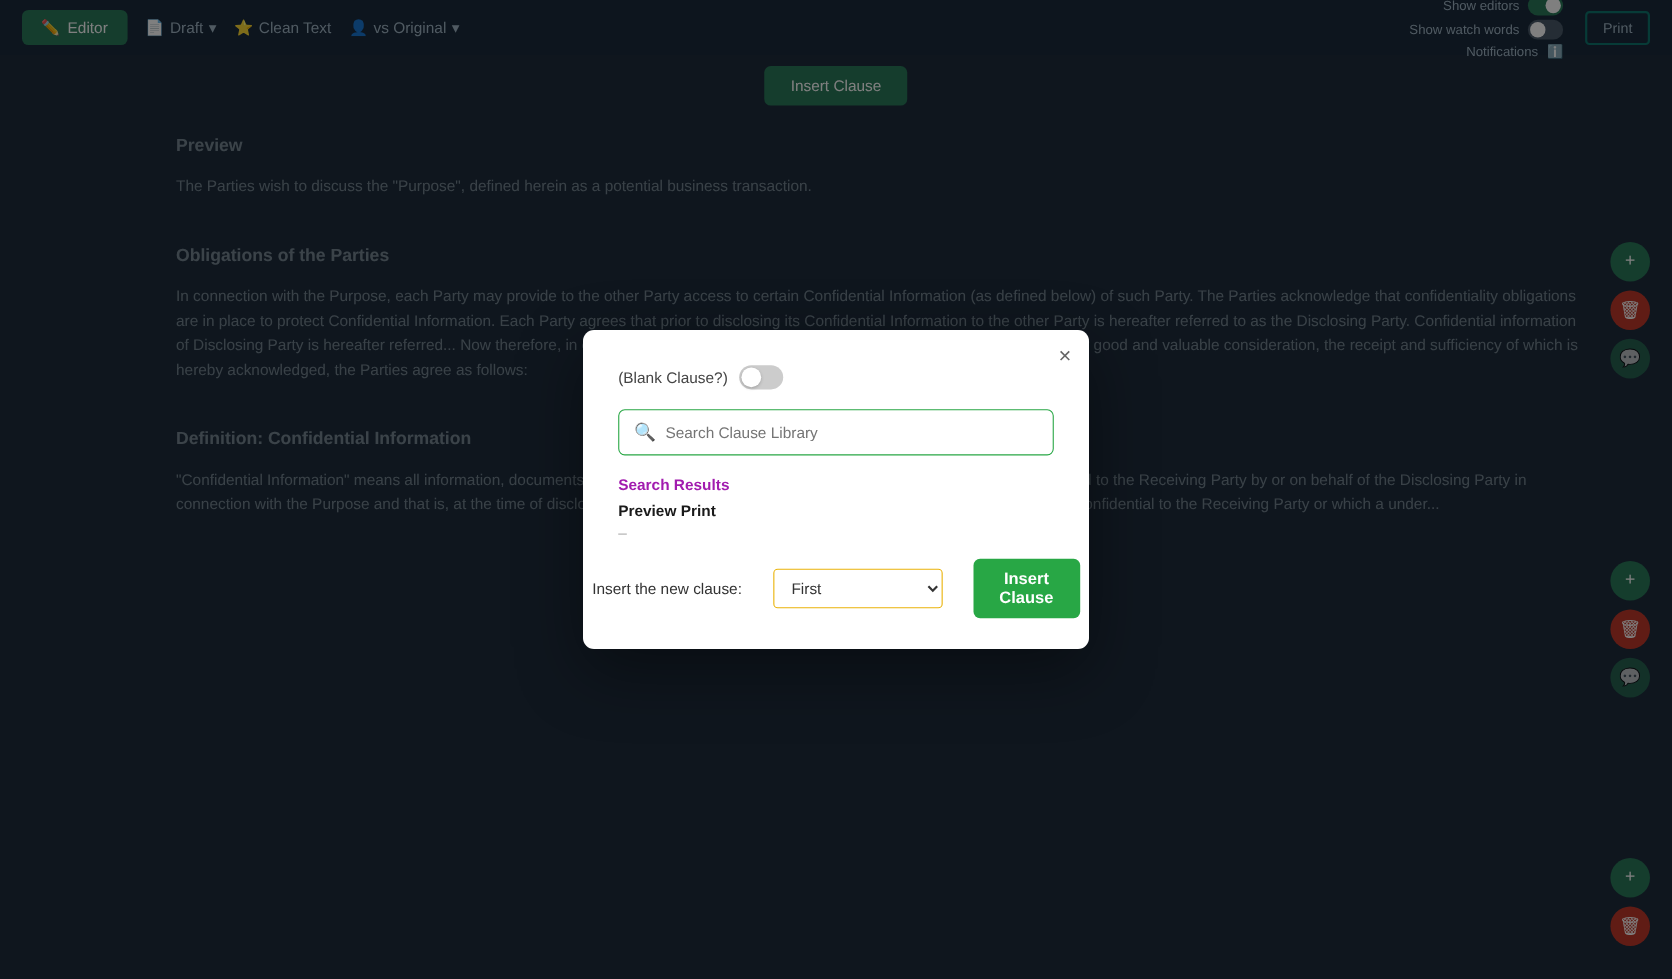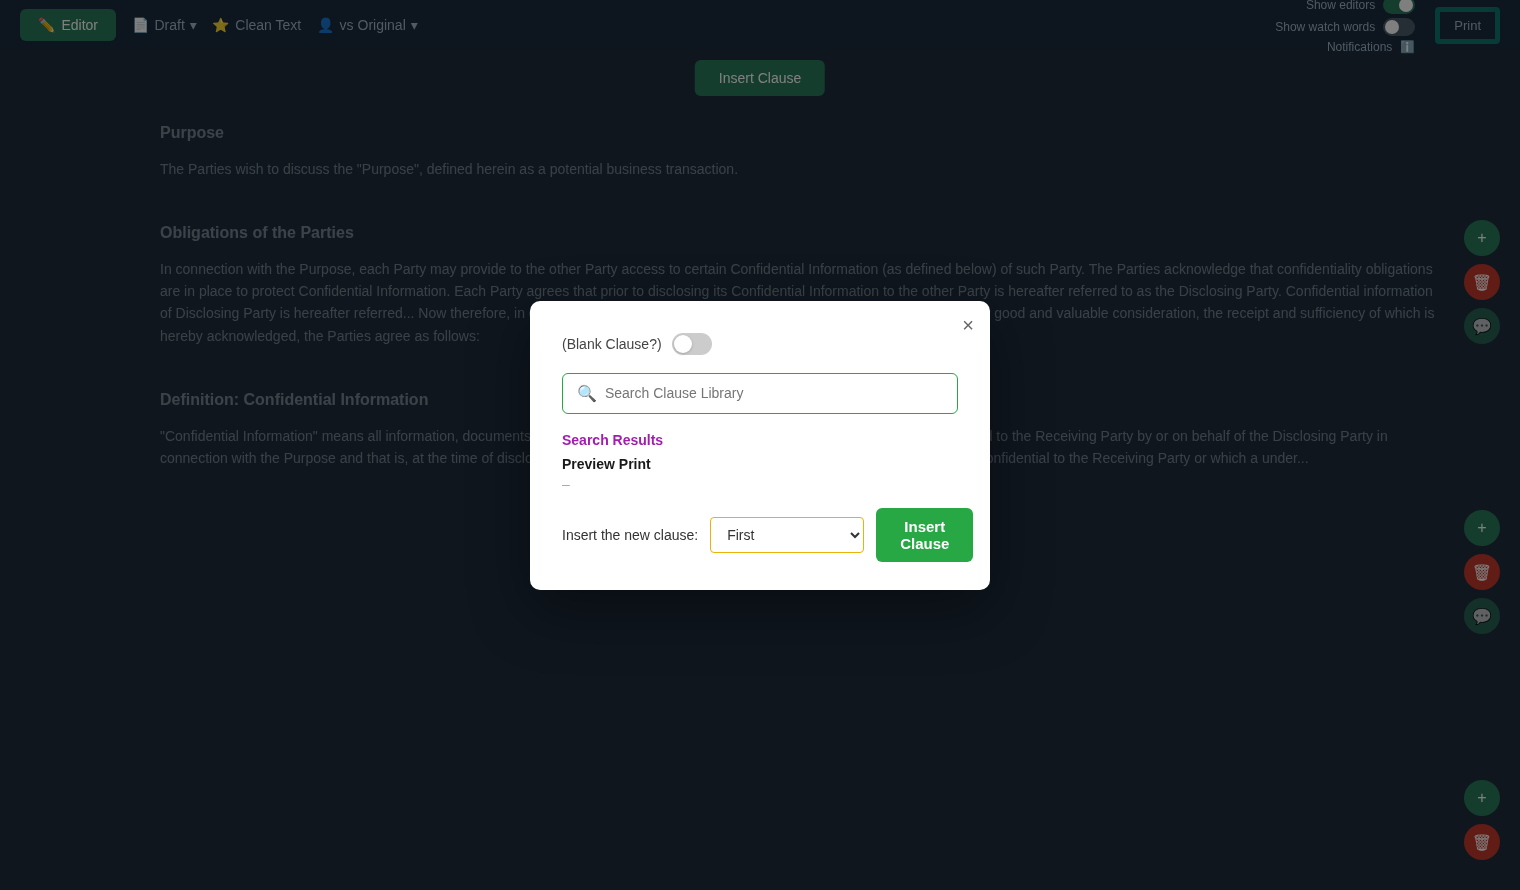--- a/index.html
+++ b/index.html
@@ -100,21 +100,21 @@
       right: 2px;
     }
 
     .toggle-switch.off .toggle-knob {
       right: auto;
       left: 2px;
     }
 
     .print-btn {
       background: transparent;
-      border: 5px solid #0f766e;
+      border: 2px solid #0f766e;
       color: #a0b4c4;
       border-radius: 4px;
       padding: 6px 14px;
       font-size: 13px;
       cursor: pointer;
     }
 
     
     .insert-clause-toolbar {
       position: absolute;
@@ -293,22 +293,22 @@
 
     .preview-dash {
       font-size: 14px;
       color: #aaa;
       margin-bottom: 16px;
     }
 
     .insert-row {
       display: flex;
       align-items: center;
-      justify-content: space-between;
-      gap: 12px;
+      justify-content: center;
+      gap: 28px;
       margin-top: 12px;
     }
 
     .insert-label {
       font-size: 14px;
       color: #333;
       white-space: nowrap;
     }
 
     .position-select {
@@ -377,21 +377,21 @@
       </div>
     </div>
     <button class="print-btn">Print</button>
   </div>
 </div>
 
 <button class="insert-clause-toolbar">Insert Clause</button>
 
 <div class="doc-content">
   <div class="doc-section">
-    <div class="doc-section-title">Purpose</div>
+    <div class="doc-section-title">Preview</div>
     <div>The Parties wish to discuss the "Purpose", defined herein as a potential business transaction.</div>
   </div>
   <div class="doc-section">
     <div class="doc-section-title">Obligations of the Parties</div>
     <div>In connection with the Purpose, each Party may provide to the other Party access to certain Confidential Information (as defined below) of such Party. The Parties acknowledge that confidentiality obligations are in place to protect Confidential Information. Each Party agrees that prior to disclosing its Confidential Information to the other Party is hereafter referred to as the Disclosing Party. Confidential information of Disclosing Party is hereafter referred...
 
 Now therefore, in consideration of these recitals, the covenants set forth below, and for other good and valuable consideration, the receipt and sufficiency of which is hereby acknowledged, the Parties agree as follows:</div>
   </div>
   <div class="doc-section">
     <div class="doc-section-title">Definition: Confidential Information</div>

